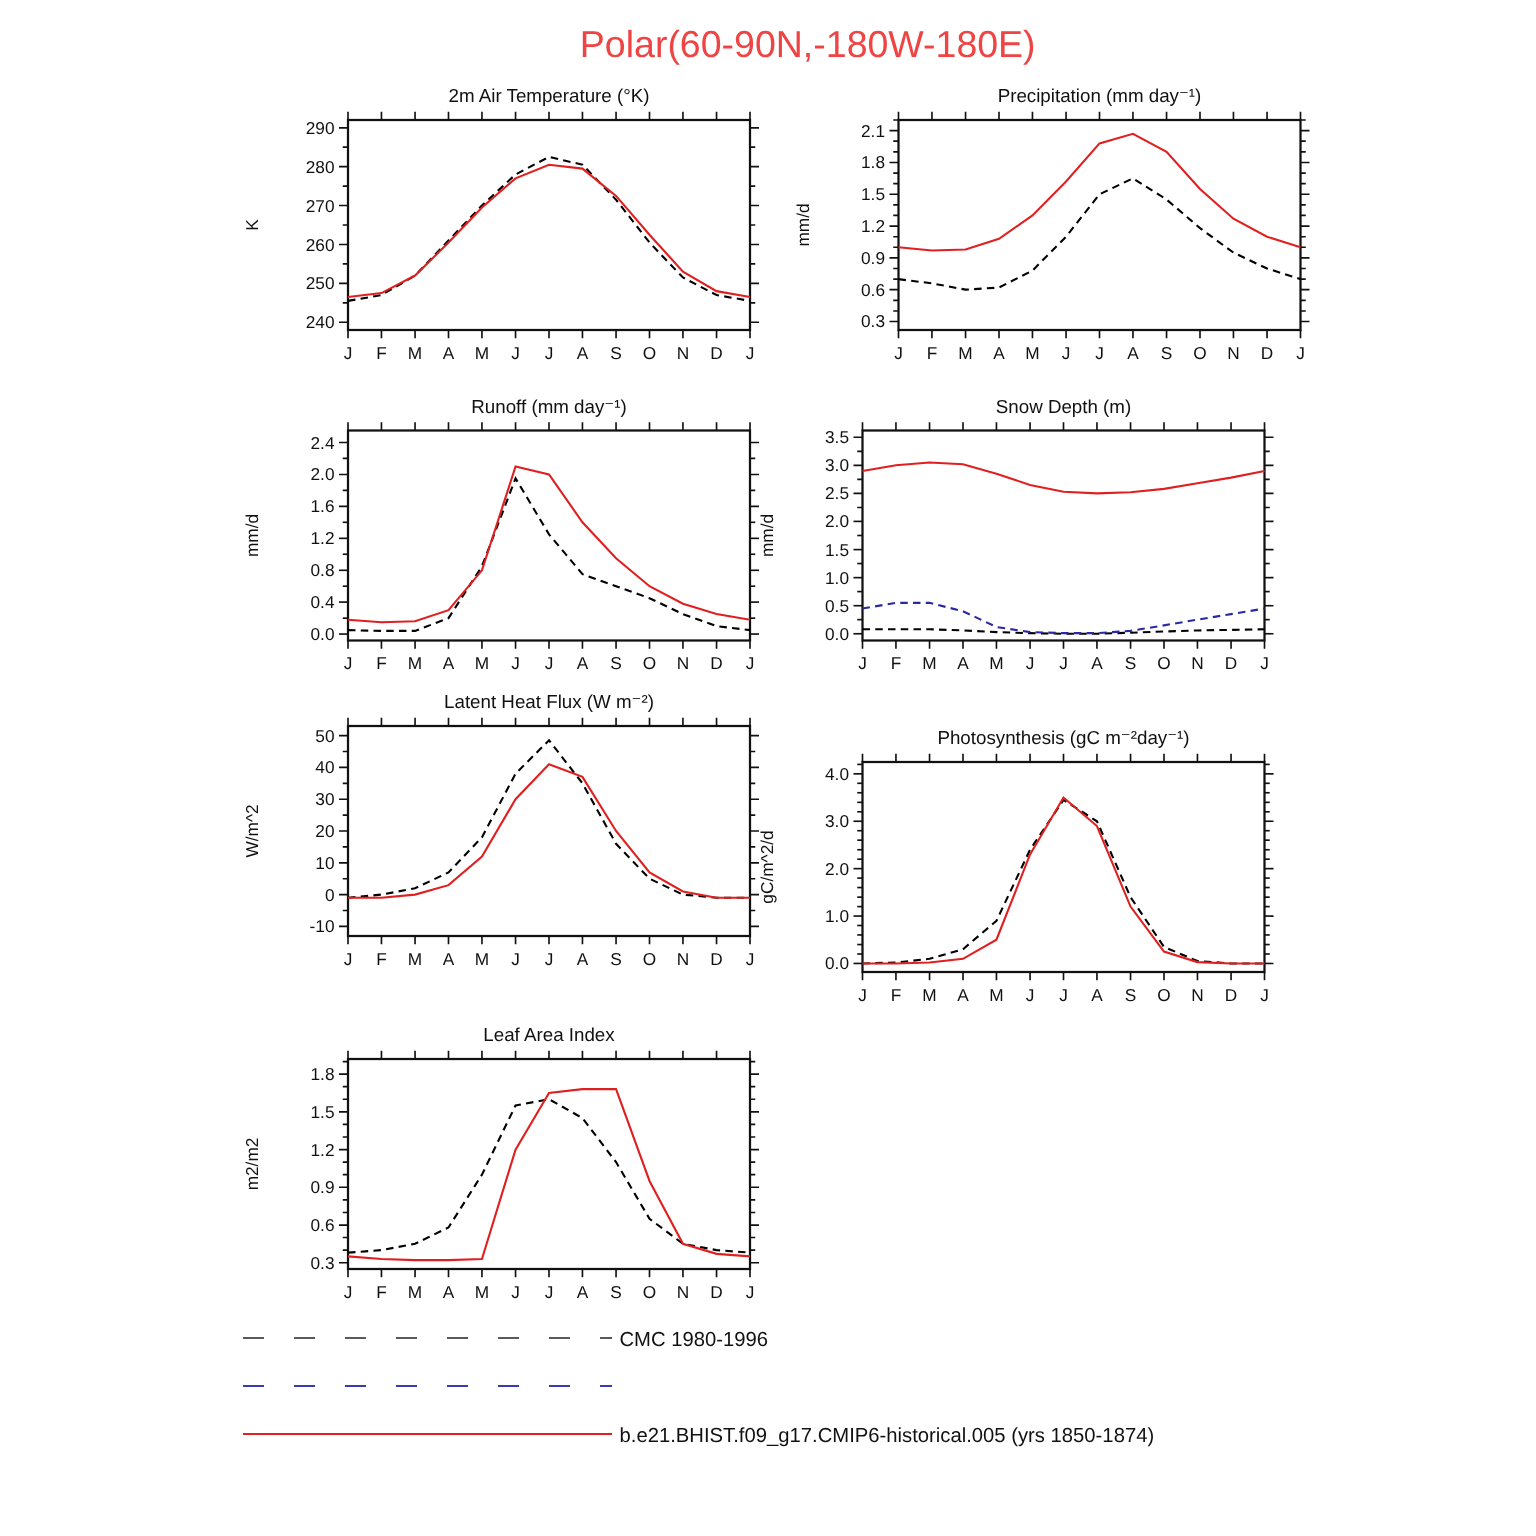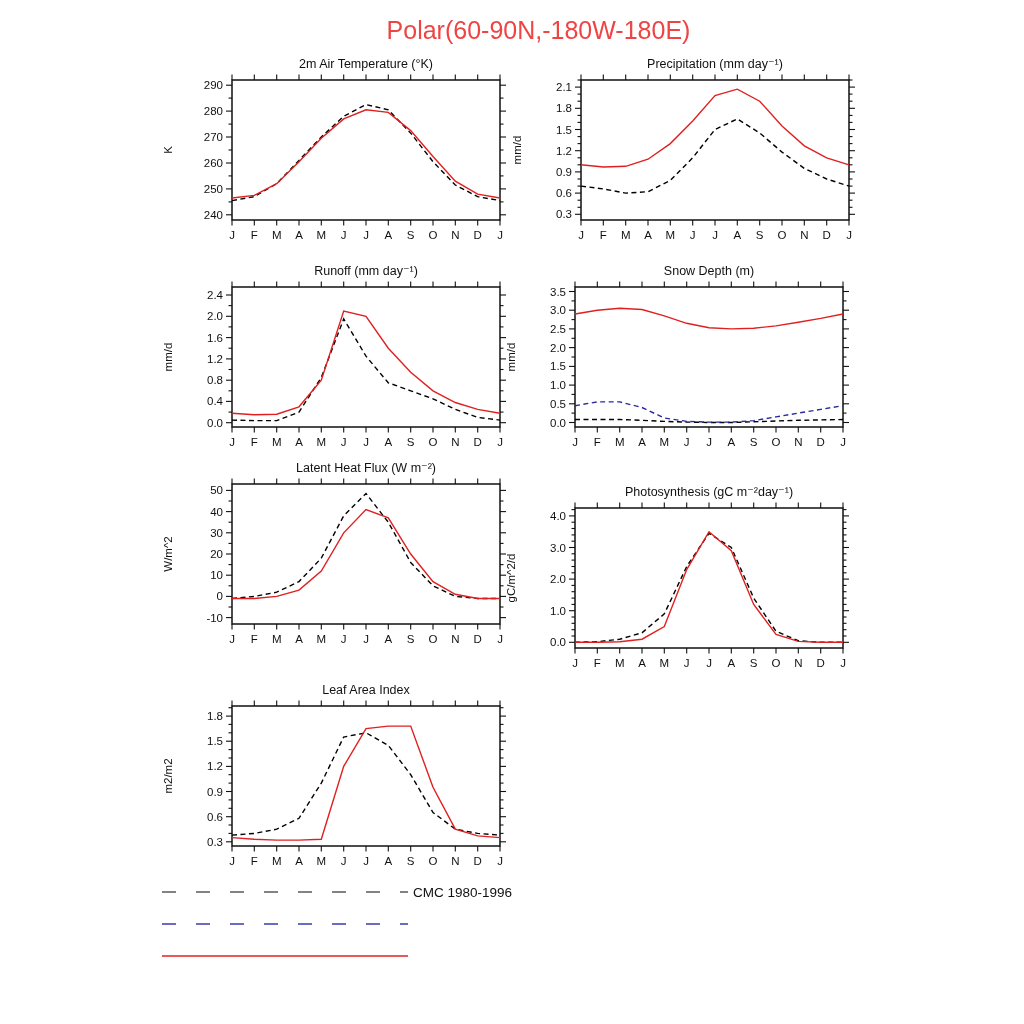--- a/index.html
+++ b/index.html
@@ -93,21 +93,21 @@
         <line class="tick" x1="325.7" y1="168" x2="325.7" y2="173.5"></line>
         <line class="tick" x1="325.7" y1="28" x2="325.7" y2="22.5"></line>
         <text class="xtick" x="325.7" y="187">D</text>
         <line class="tick" x1="348.0" y1="168" x2="348.0" y2="173.5"></line>
         <line class="tick" x1="348.0" y1="28" x2="348.0" y2="22.5"></line>
         <text class="xtick" x="348.0" y="187">J</text>
         <rect class="pbox" x="80" y="28" width="268" height="140"></rect>
         <polyline fill="none" stroke="#000000" stroke-width="1.4" stroke-dasharray="5 3.5" points="80.0,148.6 102.3,144.7 124.7,131.7 147.0,108.4 169.3,85.0 191.7,64.3 214.0,52.6 236.3,57.8 258.7,81.1 281.0,109.7 303.3,133.0 325.7,144.7 348.0,148.6"></polyline>
         <polyline fill="none" stroke="#e02020" stroke-width="1.4" points="80.0,146.0 102.3,143.4 124.7,131.7 147.0,109.7 169.3,86.3 191.7,66.9 214.0,57.8 236.3,60.4 258.7,78.6 281.0,104.5 303.3,129.1 325.7,142.1 348.0,146.0"></polyline>
       </svg></div>
-  <div class="chart" style="left:501px; top:52px"><svg width="360" height="205" viewBox="0 0 360 205">
+  <div class="chart" style="left:519px; top:52px"><svg width="360" height="205" viewBox="0 0 360 205">
         <text class="ctitle" x="214" y="16">Precipitation (mm day⁻¹)</text>
         <text class="ylab" transform="translate(20 98) rotate(-90)">mm/d</text>
         <line class="tick" x1="74" y1="162.3" x2="80" y2="162.3"></line>
         <line class="tick" x1="348" y1="162.3" x2="354" y2="162.3"></line>
         <text class="ytick" x="71" y="166.3">0.3</text>
         <line class="tick" x1="74" y1="141.1" x2="80" y2="141.1"></line>
         <line class="tick" x1="348" y1="141.1" x2="354" y2="141.1"></line>
         <text class="ytick" x="71" y="145.1">0.6</text>
         <line class="tick" x1="74" y1="119.9" x2="80" y2="119.9"></line>
         <line class="tick" x1="348" y1="119.9" x2="354" y2="119.9"></line>
@@ -627,15 +627,16 @@
     </div>
     <div class="legend-row">
       <svg width="250" height="12">
         <line class="lgl" x1="2" y1="6" x2="248" y2="6" stroke="#3b3bb0" stroke-width="1.3" stroke-dasharray="14 20"></line>
       </svg>
     </div>
     <div class="legend-row">
       <svg width="250" height="12">
         <line class="lgl" x1="2" y1="6" x2="248" y2="6" stroke="#e02020" stroke-width="1.3"></line>
       </svg>
+      <span class="legend-label">b.e21.BHIST.f09_g17.CMIP6-historical.005 (yrs 1850-1874)</span>
     </div>
   </div>
 </div>
 
 </body></html>

